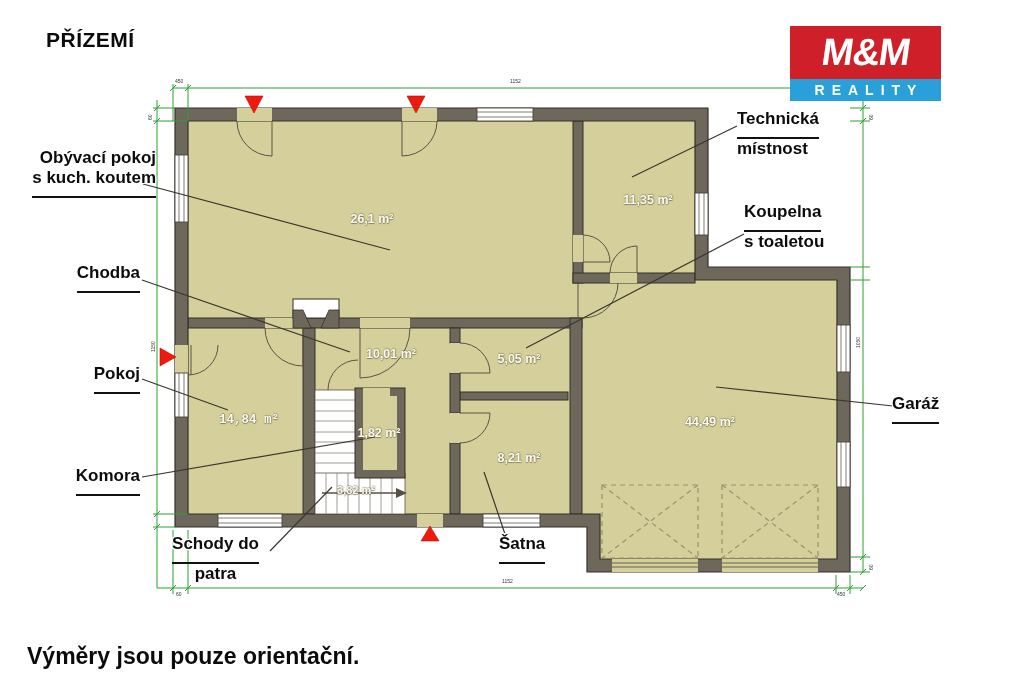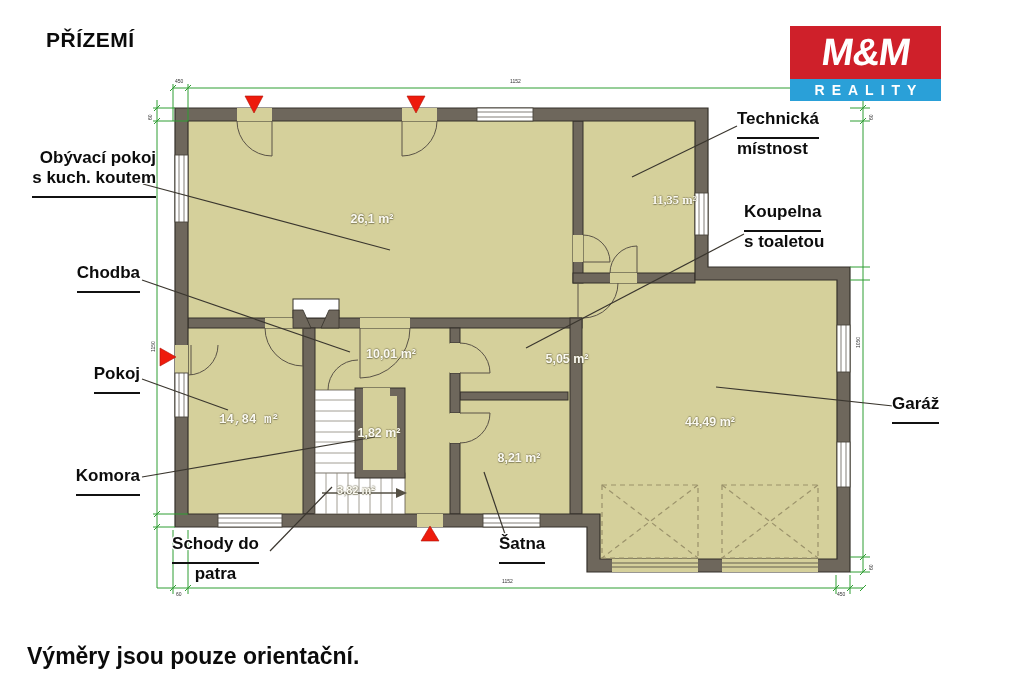--- a/index.html
+++ b/index.html
@@ -263,23 +263,23 @@
   </div>
   <div class="room-label" style="left:744px;top:202px;">
     <span class="u">Koupelna</span><br>
     <span>s toaletou</span>
   </div>
   <div class="room-label" style="left:892px;top:394px;">
     <span class="u">Garáž</span>
   </div>
 
   <div class="area-label" style="left:372px;top:219px;">26,1 m²</div>
-  <div class="area-label" style="left:674px;top:200px;font-family:Liberation Serif, serif;">11,35 m²</div>
+  <div class="area-label" style="left:648px;top:200px;">11,35 m²</div>
   <div class="area-label" style="left:391px;top:354px;">10,01 m²</div>
-  <div class="area-label" style="left:519px;top:359px;margin-left:48px;">5,05 m²</div>
+  <div class="area-label" style="left:519px;top:359px;">5,05 m²</div>
   <div class="area-label" style="left:249px;top:420px;font-family:Liberation Mono, monospace;">14,84 m²</div>
   <div class="area-label" style="left:379px;top:433px;">1,82 m²</div>
   <div class="area-label area-small" style="left:356px;top:490px;">3,82 m²</div>
   <div class="area-label" style="left:519px;top:458px;">8,21 m²</div>
   <div class="area-label" style="left:710px;top:422px;">44,49 m²</div>
 
   <div class="dim-label" style="left:175px;top:78px;">450</div>
   <div class="dim-label" style="left:510px;top:78px;">1152</div>
   <div class="dim-label dim-vert" style="left:147px;top:120px;">60</div>
   <div class="dim-label dim-vert" style="left:150px;top:352px;">1150</div>

